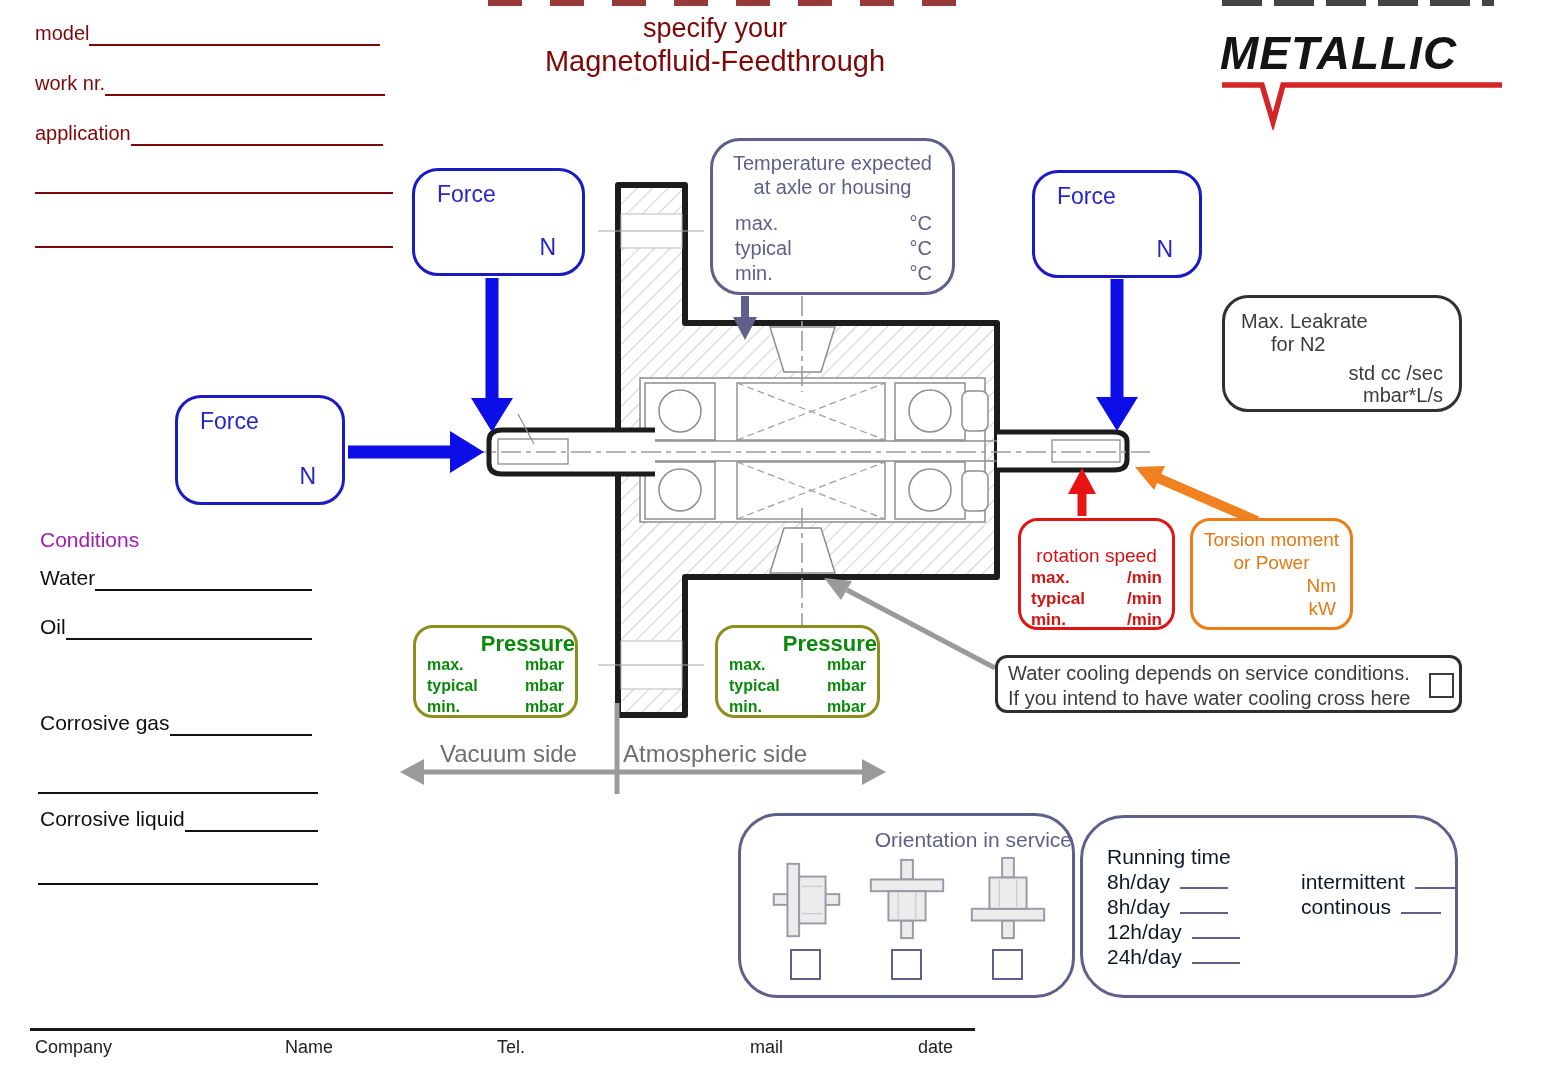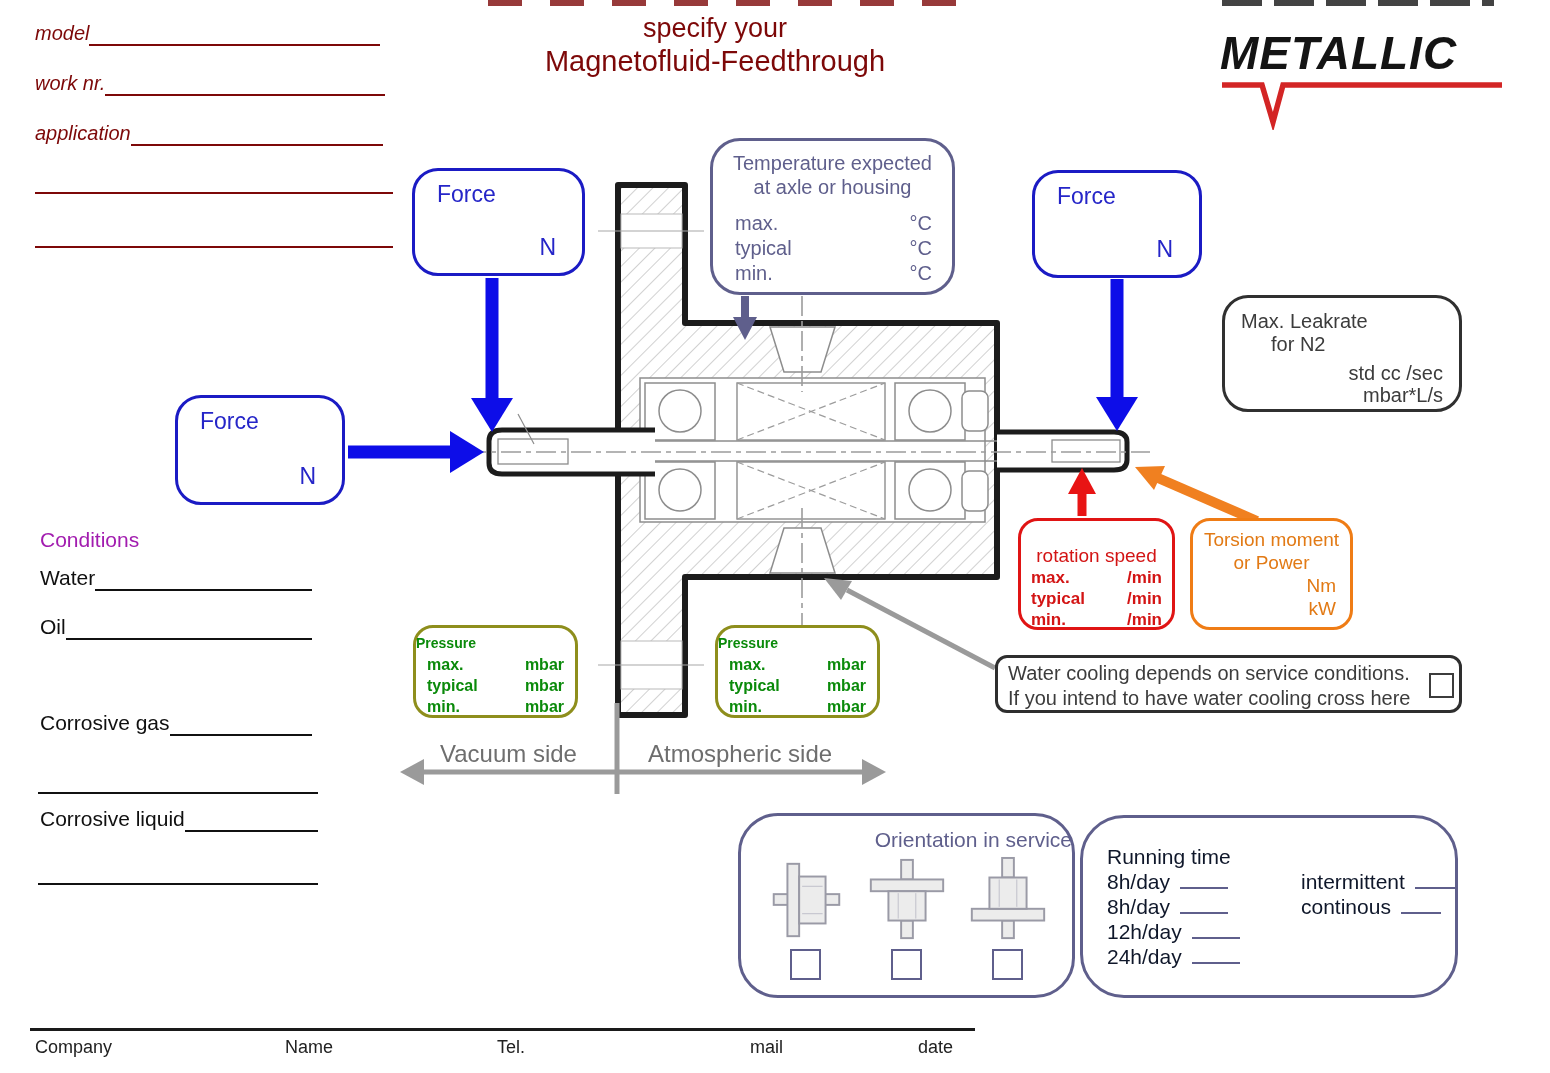--- a/index.html
+++ b/index.html
@@ -3,21 +3,21 @@
 <meta charset="utf-8">
 <style>
   html,body{margin:0;padding:0;background:#fff;}
   .canvas{position:relative;width:1550px;height:1073px;background:#fff;
           font-family:"Liberation Sans",sans-serif;overflow:hidden;}
   .abs{position:absolute;}
   .layer{position:absolute;left:0;top:0;}
 
   
   .maroon{color:#7d0808;}
-  .field-row{display:flex;font-size:20px;font-style:italic;}
+  .field-row{display:flex;font-size:20px;}
   .field-row .lbl{white-space:nowrap;padding-bottom:1px;}
   .field-row .fill-m{flex:1;border-bottom:2px solid #7d0808;height:1.1em;}
   .blank-m{border-bottom:2px solid #7d0808;height:24px;}
 
   .title{width:550px;text-align:center;color:#7d0808;}
   .title .t1{font-size:27px;line-height:32px;}
   .title .t2{font-size:29px;line-height:34px;}
 
   .frag{position:absolute;top:0;height:6px;}
 
@@ -53,21 +53,21 @@
   .rot .rt{text-align:center;font-size:19px;line-height:23px;}
   .rot .rowline{padding:0 10px;line-height:21px;font-weight:700;}
 
   .tors{border:3px solid #ef7c15;border-radius:20px;color:#e27a15;font-size:19px;
         padding-top:7px;}
   .tors .tc{text-align:center;line-height:23px;}
   .tors .tu{text-align:right;padding-right:14px;line-height:23px;}
 
   .press{border:3px solid #8e8e1c;border-radius:20px;color:#0a8a0a;font-size:16px;
          font-weight:700;padding-top:5px;}
-  .press .pt{text-align:left;font-size:14px;line-height:21px;}
+  .press .pt{text-align:right;font-size:22px;line-height:21px;}
   .press .rowline{padding:0 11px;line-height:21px;}
 
   .water{border:3px solid #2e2e2e;border-radius:12px;color:#3c3c3c;font-size:20px;
          padding:3px 36px 0 10px;line-height:25px;}
   .w-chk{position:absolute;right:5px;top:15px;width:21px;height:21px;
          border:2.5px solid #3c3c3c;background:#fff;}
 
   .side-lbl{color:#6e6e6e;font-size:24px;}
 
   
@@ -329,21 +329,21 @@
       </div>
   </div>
 
   <div class="bx water" style="left:995px;top:655px;width:467px;height:58px;">
     <div>Water cooling depends on service conditions.</div>
     <div>If you intend to have water cooling cross here</div>
     <div class="w-chk"></div>
   </div>
 
   <div class="abs side-lbl" style="left:440px;top:740px;">Vacuum side</div>
-  <div class="abs side-lbl" style="left:648px;top:740px;">Atmospheric side</div>
+  <div class="abs side-lbl" style="left:623px;top:740px;">Atmospheric side</div>
 
   <div class="abs cond-title" style="left:40px;top:528px;">Conditions</div>
   <div class="abs cond-row" style="left:40px;top:566px;width:272px;">
     <span class="lbl">Water</span>
     <span class="fill-k"></span>
   </div>
   <div class="abs cond-row" style="left:40px;top:615px;width:272px;">
     <span class="lbl">Oil</span>
     <span class="fill-k"></span>
   </div>

